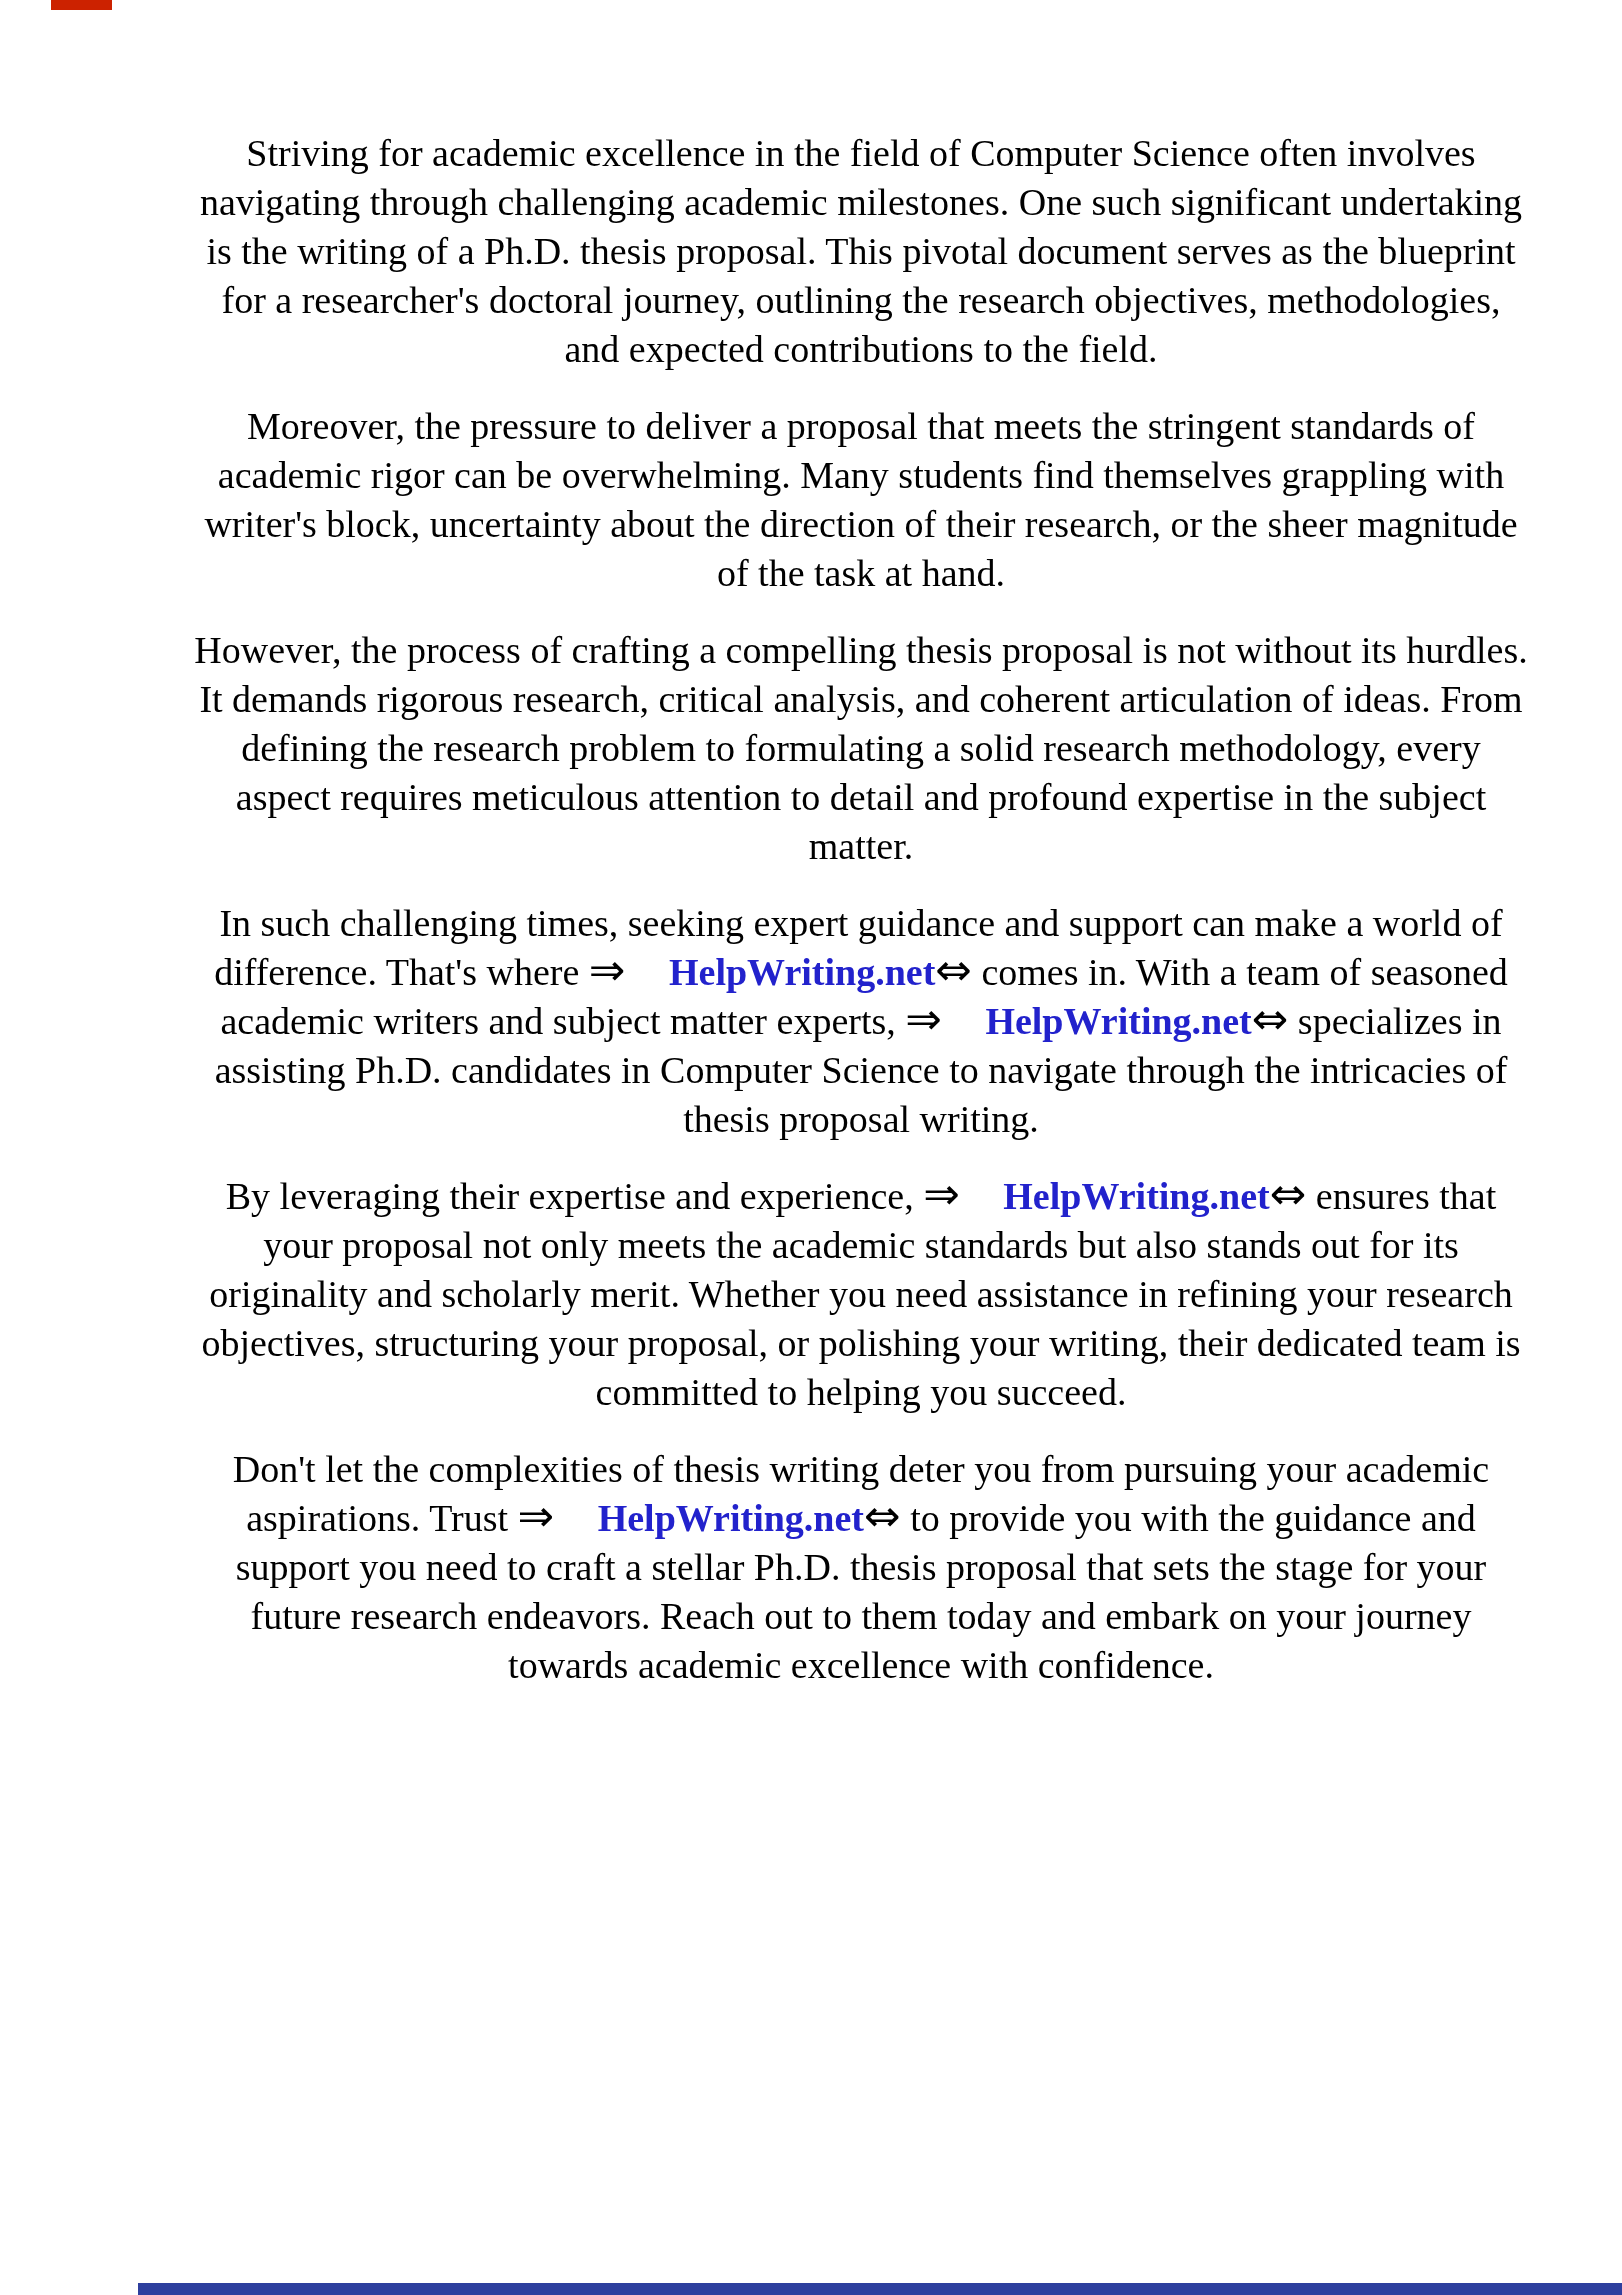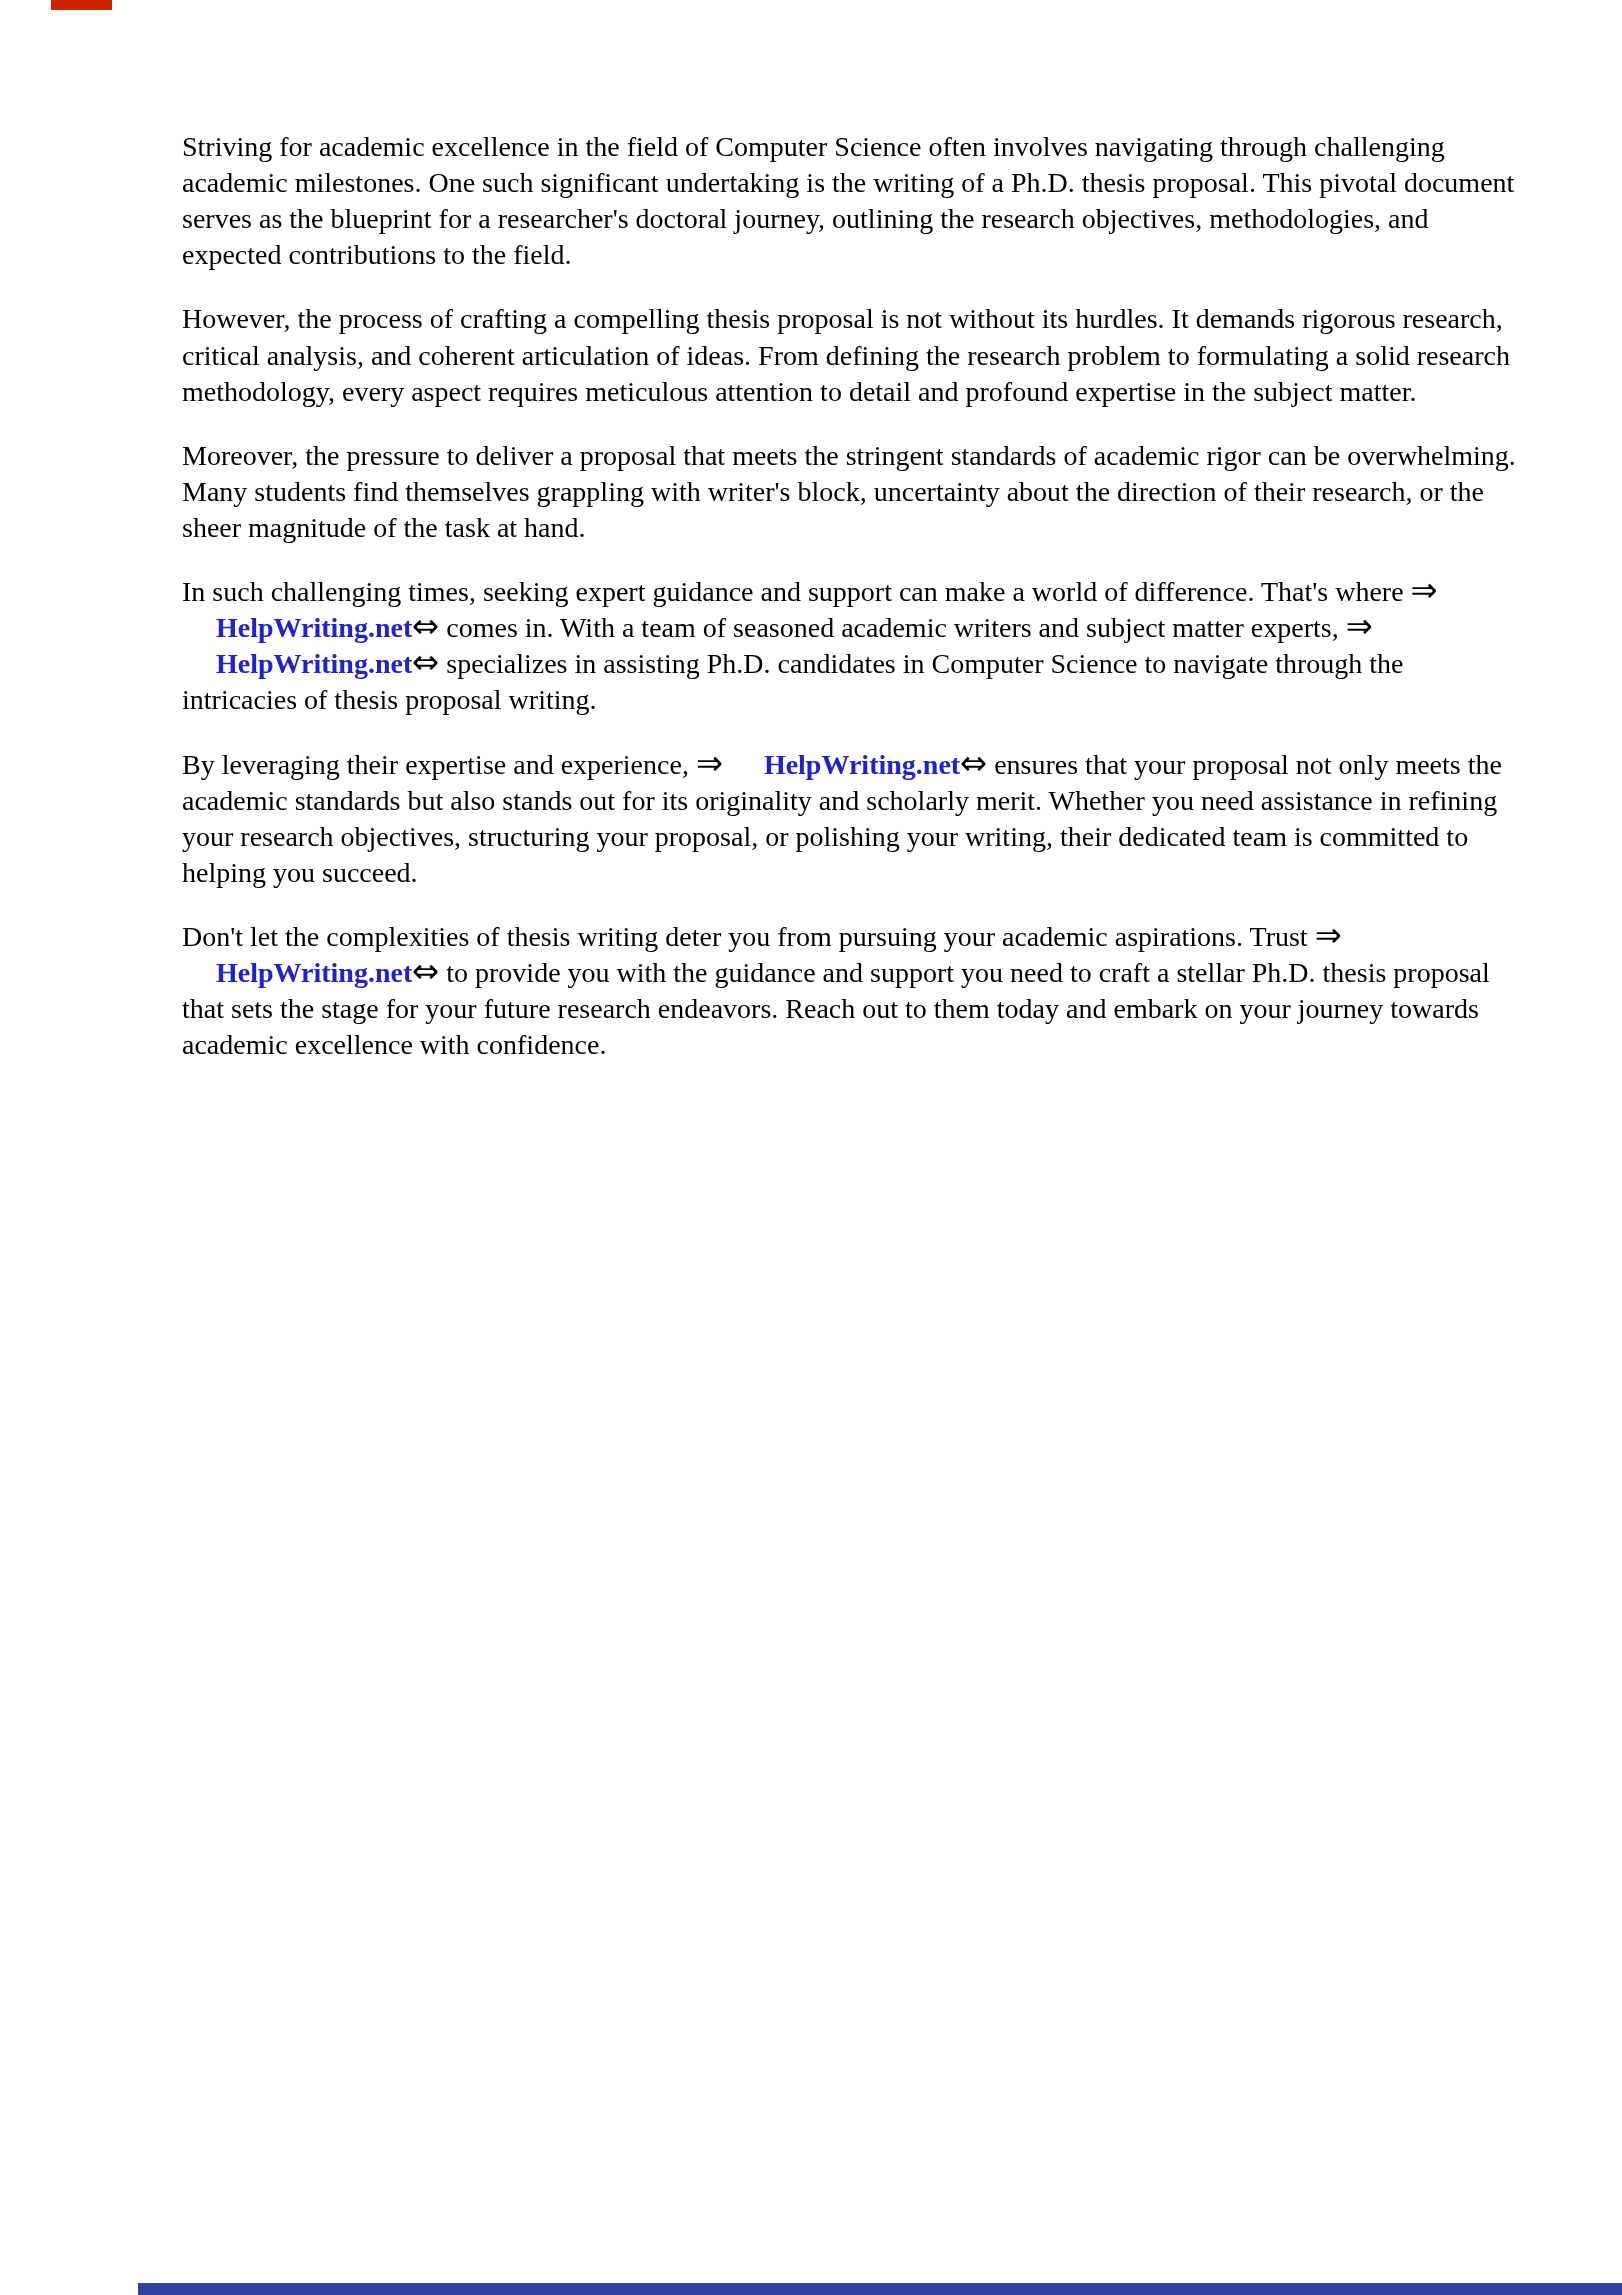--- a/index.html
+++ b/index.html
@@ -15,27 +15,27 @@
     font-family: "Liberation Serif", "DejaVu Serif", serif;
     color: var(--text-color, #000000);
   }
   .page {
     position: absolute;
     inset: 0;
     background: var(--page-bg, #ffffff);
   }
   .content {
     position: absolute;
-    left: 182px;
+    left: 193px;
     top: 129px;
     width: 1336px;
-    font-size: 28px;
+    font-size: 38px;
     line-height: 1.29;
     color: var(--text-color, #000000);
-    text-align: left;
+    text-align: center;
   }
   .content p {
     margin: 0 0 28px 0;
     padding: 0;
   }
   .doclink {
     color: var(--link-color, #2222cc);
     font-weight: bold;
     text-decoration: none;
     cursor: pointer;
@@ -64,21 +64,21 @@
     background: var(--bar-color, #2e3f9e);
   }
 </style>
 </head>
 <body>
 
 <div class="page">
   <div class="top-marker"></div>
   <div class="content">
       <p><span>Striving for academic excellence in the field of Computer Science often involves navigating through challenging academic milestones. One such significant undertaking is the writing of a Ph.D. thesis proposal. This pivotal document serves as the blueprint for a researcher's doctoral journey, outlining the research objectives, methodologies, and expected contributions to the field.</span></p>
+      <p><span>Moreover, the pressure to deliver a proposal that meets the stringent standards of academic rigor can be overwhelming. Many students find themselves grappling with writer's block, uncertainty about the direction of their research, or the sheer magnitude of the task at hand.</span></p>
       <p><span>However, the process of crafting a compelling thesis proposal is not without its hurdles. It demands rigorous research, critical analysis, and coherent articulation of ideas. From defining the research problem to formulating a solid research methodology, every aspect requires meticulous attention to detail and profound expertise in the subject matter.</span></p>
-      <p><span>Moreover, the pressure to deliver a proposal that meets the stringent standards of academic rigor can be overwhelming. Many students find themselves grappling with writer's block, uncertainty about the direction of their research, or the sheer magnitude of the task at hand.</span></p>
       <p><span>In such challenging times, seeking expert guidance and support can make a world of difference. That's where </span><span class="arrow">⇒</span><span> </span><a href="#" class="doclink">HelpWriting.net</a><span class="arrow">⇔</span><span> comes in. With a team of seasoned academic writers and subject matter experts, </span><span class="arrow">⇒</span><span> </span><a href="#" class="doclink">HelpWriting.net</a><span class="arrow">⇔</span><span> specializes in assisting Ph.D. candidates in Computer Science to navigate through the intricacies of thesis proposal writing.</span></p>
       <p><span>By leveraging their expertise and experience, </span><span class="arrow">⇒</span><span> </span><a href="#" class="doclink">HelpWriting.net</a><span class="arrow">⇔</span><span> ensures that your proposal not only meets the academic standards but also stands out for its originality and scholarly merit. Whether you need assistance in refining your research objectives, structuring your proposal, or polishing your writing, their dedicated team is committed to helping you succeed.</span></p>
       <p><span>Don't let the complexities of thesis writing deter you from pursuing your academic aspirations. Trust </span><span class="arrow">⇒</span><span> </span><a href="#" class="doclink">HelpWriting.net</a><span class="arrow">⇔</span><span> to provide you with the guidance and support you need to craft a stellar Ph.D. thesis proposal that sets the stage for your future research endeavors. Reach out to them today and embark on your journey towards academic excellence with confidence.</span></p>
     </div>
   <div class="bottom-bar"></div>
 </div>
 
 
 </body></html>

